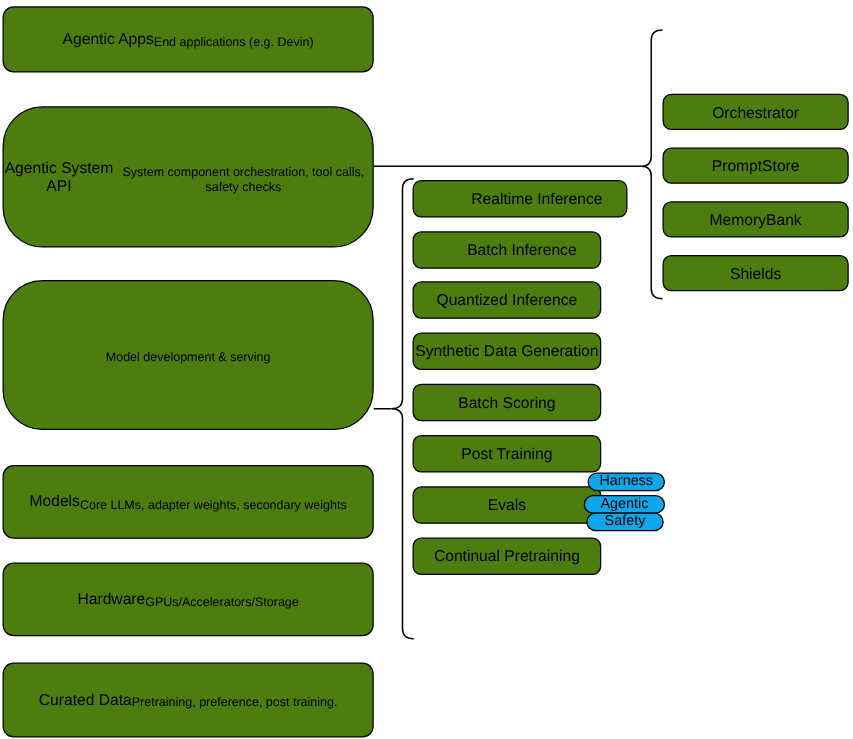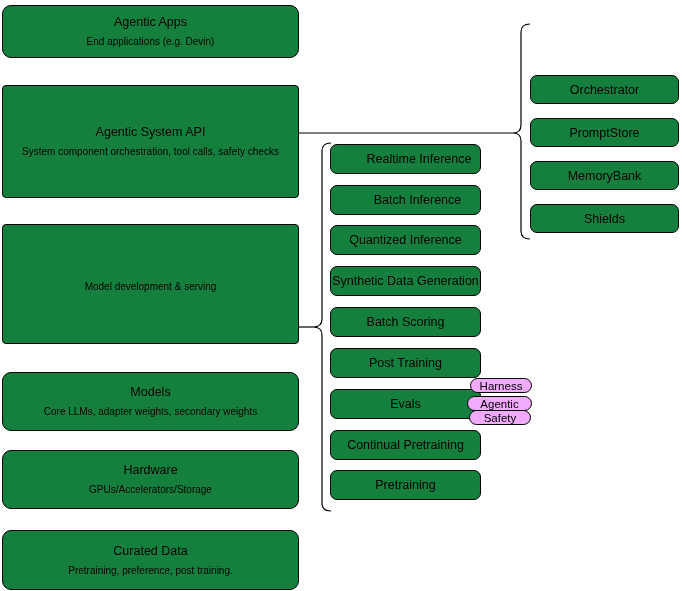--- a/index.html
+++ b/index.html
@@ -9,47 +9,46 @@
     height: 591px;
     background: #ffffff;
     font-family: "Liberation Sans", sans-serif;
     color: #000000;
     overflow: hidden;
   }
   #wires { position: absolute; left: 0; top: 0; width: 682px; height: 591px; }
   .box {
     position: absolute;
     box-sizing: border-box;
-    background: #15803d;
+    background: #4d7c0f;
     border: 1px solid #000000;
     display: flex;
-    flex-direction: column;
     align-items: center;
     justify-content: center;
     text-align: center;
   }
   .stack-box { border-radius: 9px; }
-  .stack-box.big { border-radius: 4px; }
+  .stack-box.big { border-radius: 32px; }
   .stack-box .title { font-size: 12.5px; line-height: 15px; }
   .stack-box .subtitle { font-size: 10px; line-height: 12px; margin-top: 6px; }
   .node {
     border-radius: 7px;
     font-size: 12.5px;
     line-height: 14px;
   }
   .pill {
     position: absolute;
     box-sizing: border-box;
-    background: #f0abfc;
+    background: #0ea5e9;
     border: 1px solid #000000;
     border-radius: 999px;
     font-size: 11.5px;
     line-height: 12px;
     display: flex;
-    align-items: center;
+    align-items: flex-start;
     justify-content: center;
     z-index: 3;
   }
   .node, .stack-box { z-index: 2; }
 </style>
 </head>
 <body>
 
 <div id="canvas">
 
@@ -82,21 +81,21 @@
   <div class="box stack-box" style="left:2px; top:450px; width:297px; height:59px;">
     <div class="title">Hardware</div>
     <div class="subtitle">GPUs/Accelerators/Storage</div>
   </div>
 
   <div class="box stack-box" style="left:2px; top:530px; width:297px; height:60px;">
     <div class="title">Curated Data</div>
     <div class="subtitle">Pretraining, preference, post training.</div>
   </div>
 
-  <div class="box node" style="left:330px; top:144px; width:151px; height:30px;padding-left:27px;">
+  <div class="box node" style="left:330px; top:144px; width:172px; height:30px;padding-left:27px;">
       <span>Realtime Inference</span>
     </div>
   <div class="box node" style="left:330px; top:185px; width:151px; height:30px;padding-left:24px;">
       <span>Batch Inference</span>
     </div>
   <div class="box node" style="left:330px; top:225px; width:151px; height:30px;">
       <span>Quantized Inference</span>
     </div>
   <div class="box node" style="left:330px; top:266px; width:151px; height:30px;">
       <span>Synthetic Data Generation</span>
@@ -105,23 +104,20 @@
       <span>Batch Scoring</span>
     </div>
   <div class="box node" style="left:330px; top:348px; width:151px; height:30px;">
       <span>Post Training</span>
     </div>
   <div class="box node" style="left:330px; top:389px; width:151px; height:30px;">
       <span>Evals</span>
     </div>
   <div class="box node" style="left:330px; top:430px; width:151px; height:30px;">
       <span>Continual Pretraining</span>
-    </div>
-  <div class="box node" style="left:330px; top:470px; width:151px; height:30px;">
-      <span>Pretraining</span>
     </div>
 
   <div class="pill" style="left:470px; top:378px; width:62px; height:15px;">
       <span>Harness</span>
     </div>
   <div class="pill" style="left:467px; top:396px; width:65px; height:15px;">
       <span>Agentic</span>
     </div>
   <div class="pill" style="left:469px; top:410px; width:62px; height:15px;">
       <span>Safety</span>

